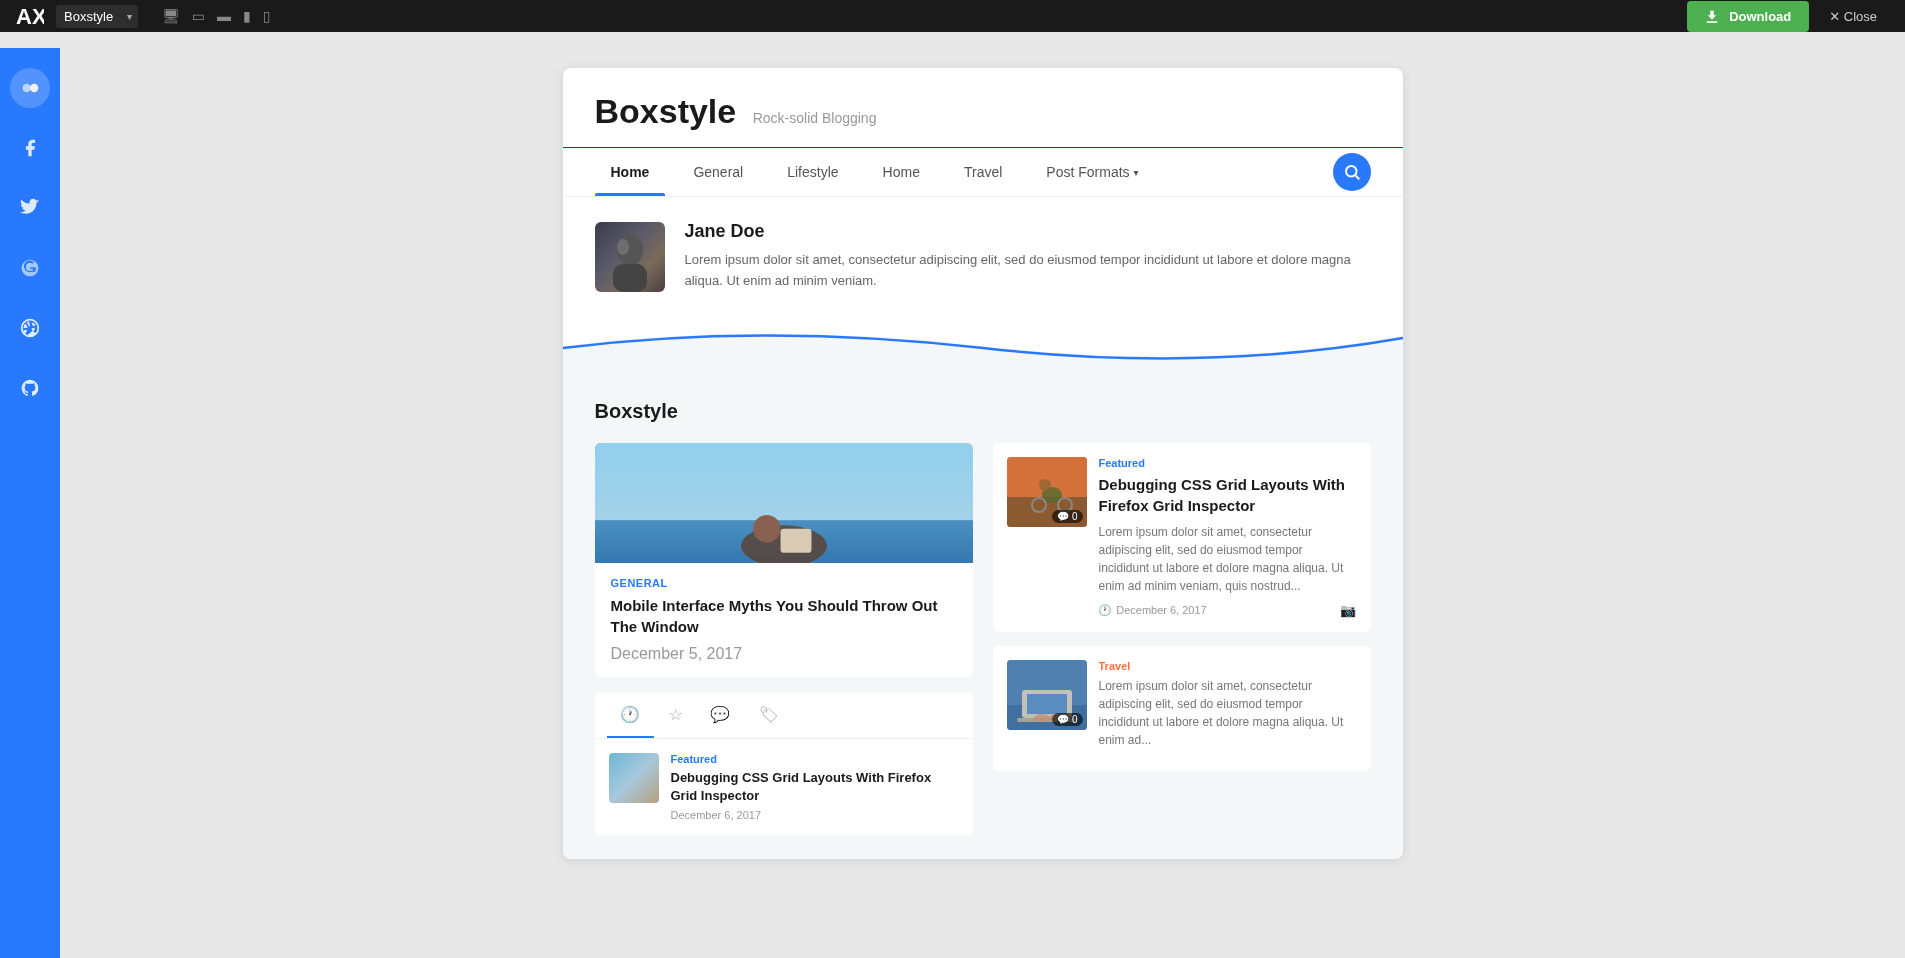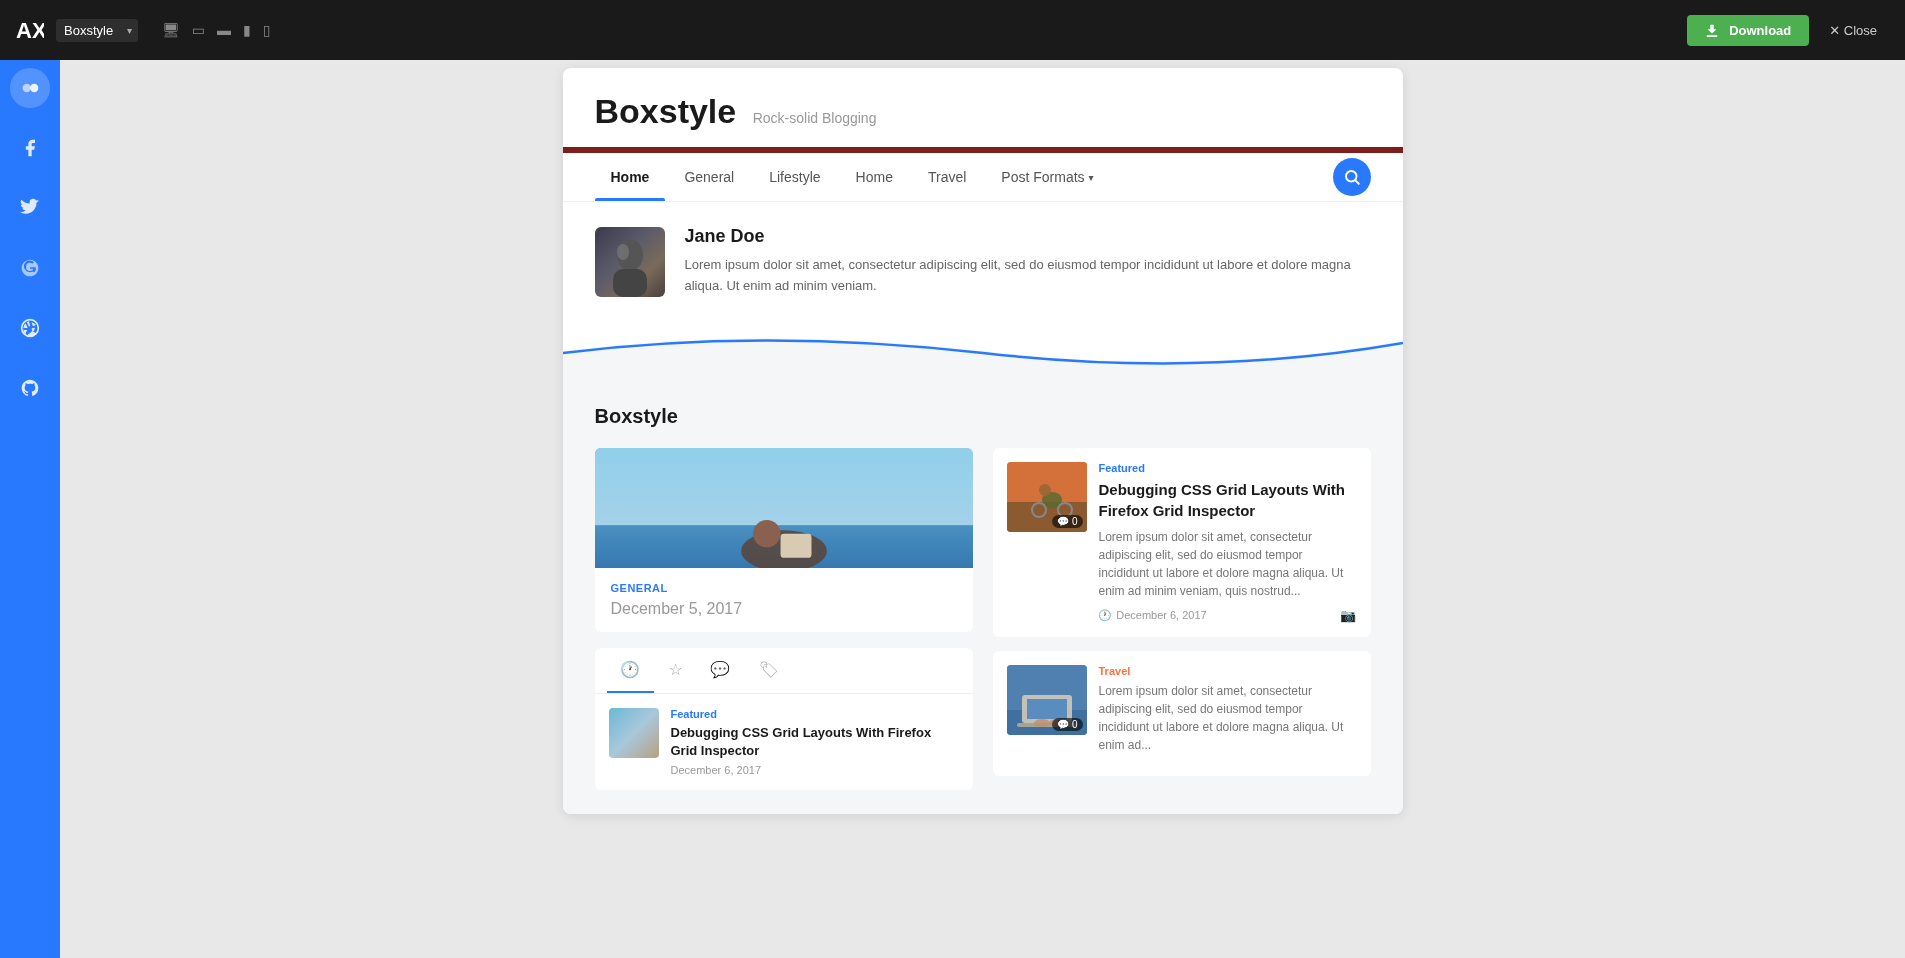--- a/index.html
+++ b/index.html
@@ -1,20 +1,20 @@
 <!DOCTYPE html>
 <html><head>
   <meta charset="utf-8">
   <style>
     * { margin: 0; padding: 0; box-sizing: border-box; }
     body { font-family: -apple-system, BlinkMacSystemFont, 'Segoe UI', sans-serif; background: #e8e8e8; overflow: hidden; }
 
     
     .topbar {
-      height: 60px;
+      height: 32px;
       background: #1a1a1a;
       display: flex;
       align-items: center;
       padding: 0 16px;
       position: fixed;
       top: 0; left: 0; right: 0;
       z-index: 100;
     }
     .topbar-logo {
       color: #fff;
@@ -133,21 +133,21 @@
       border-radius: 8px;
       overflow: hidden;
       max-width: 840px;
       margin: 0 auto;
       box-shadow: 0 2px 12px rgba(0,0,0,0.1);
     }
 
     
     .site-header {
       padding: 24px 32px 16px;
-      border-bottom: 6px solid #7f1d1d;
+      border-bottom: 1px solid #7f1d1d;
     }
     .site-title {
       font-size: 34px;
       font-weight: 800;
       color: #1a1a1a;
       display: inline;
       margin-right: 12px;
     }
     .site-tagline {
       color: #999;
@@ -157,21 +157,21 @@
     
     .site-nav {
       padding: 0 32px;
       display: flex;
       align-items: center;
       border-bottom: 1px solid #f0f0f0;
       position: relative;
     }
     .nav-items {
       display: flex;
-      gap: 3px;
+      gap: 12px;
       flex: 1;
     }
     .nav-item {
       padding: 16px 16px;
       font-size: 14px;
       color: #555;
       cursor: pointer;
       position: relative;
       display: flex;
       align-items: center;
@@ -582,20 +582,21 @@
                   <rect width="220" height="120" fill="url(#sky)"></rect>
                   <rect y="70" width="220" height="50" fill="url(#water)"></rect>
 
                   <ellipse cx="110" cy="85" rx="25" ry="12" fill="#5a4030" opacity="0.8"></ellipse>
                   <circle cx="100" cy="75" r="8" fill="#8a6050"></circle>
                   <rect x="108" y="75" width="18" height="14" rx="2" fill="#e8d8c0" opacity="0.9"></rect>
                 </svg>
               </div>
               <div class="featured-post-body">
                 <div class="post-category">General</div>
+                <div class="post-title">Mobile Interface Myths You Should Throw Out The Window</div>
                 <div class="post-date">December 5, 2017</div>
               </div>
             </div>
 
             <div class="tabs-card">
               <div class="tabs-row">
                 <div class="tab-btn active">🕐</div>
                 <div class="tab-btn">☆</div>
                 <div class="tab-btn">💬</div>
                 <div class="tab-btn">🏷</div>

